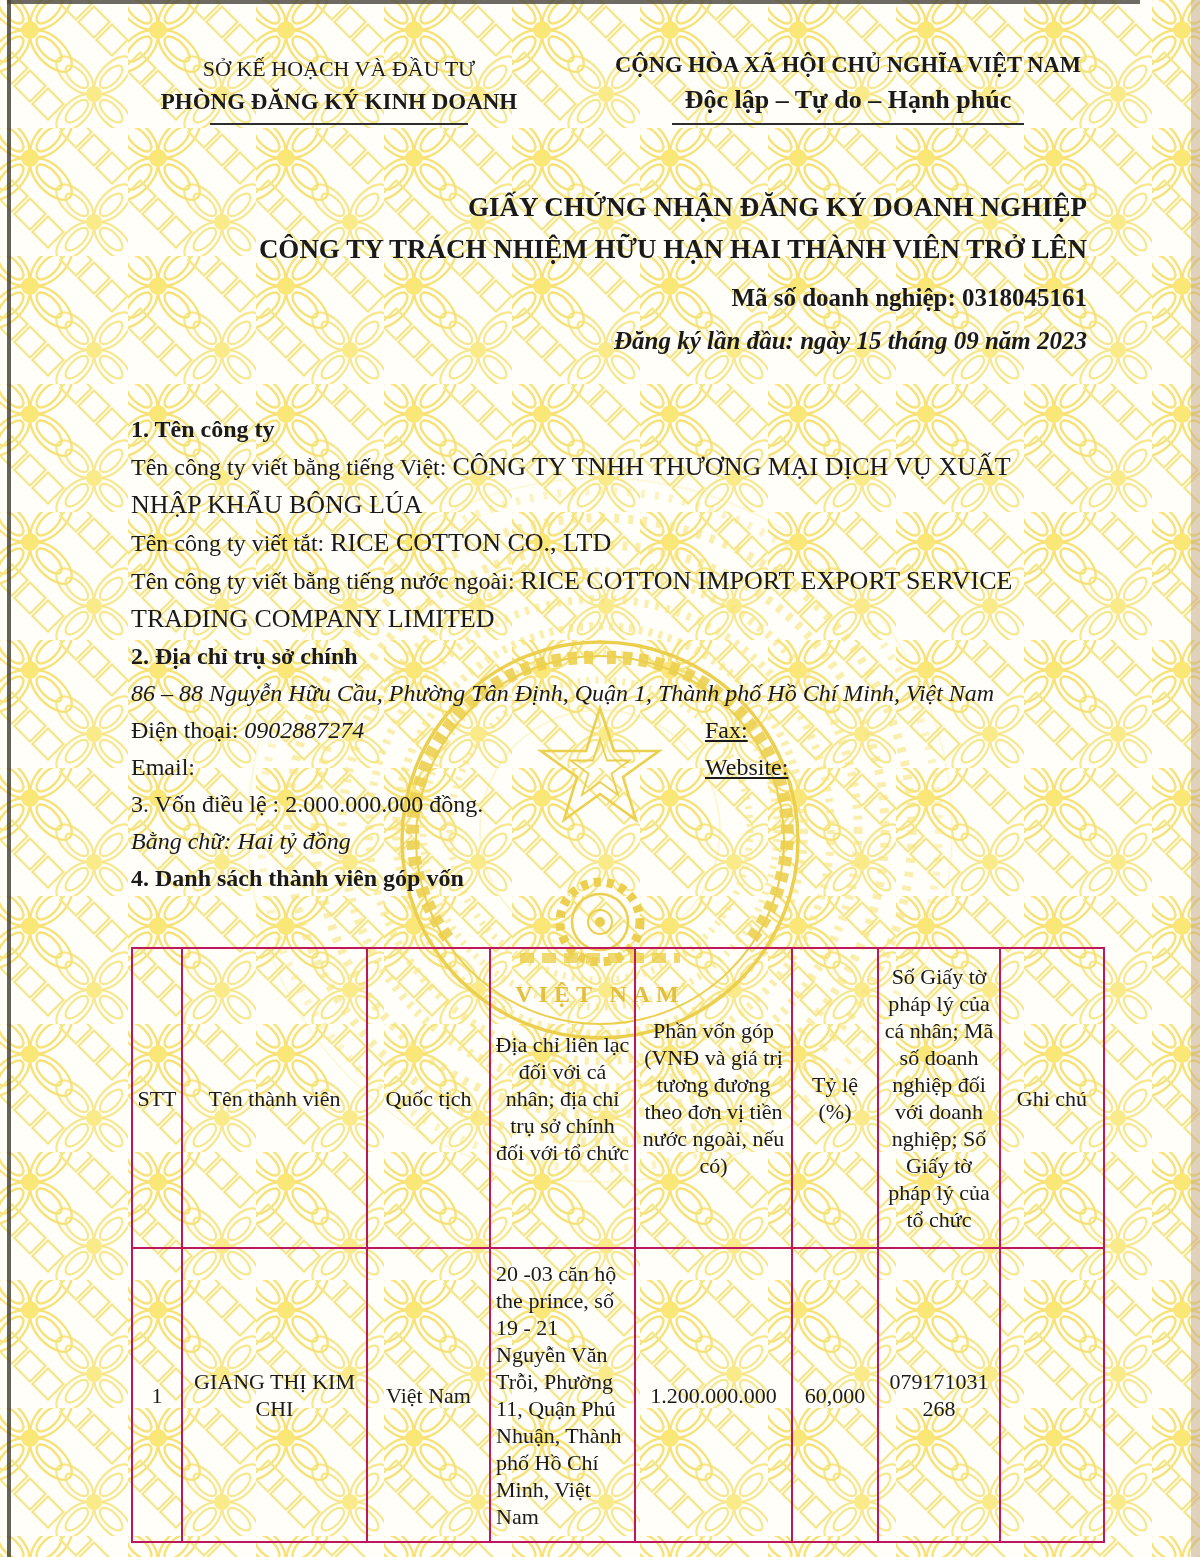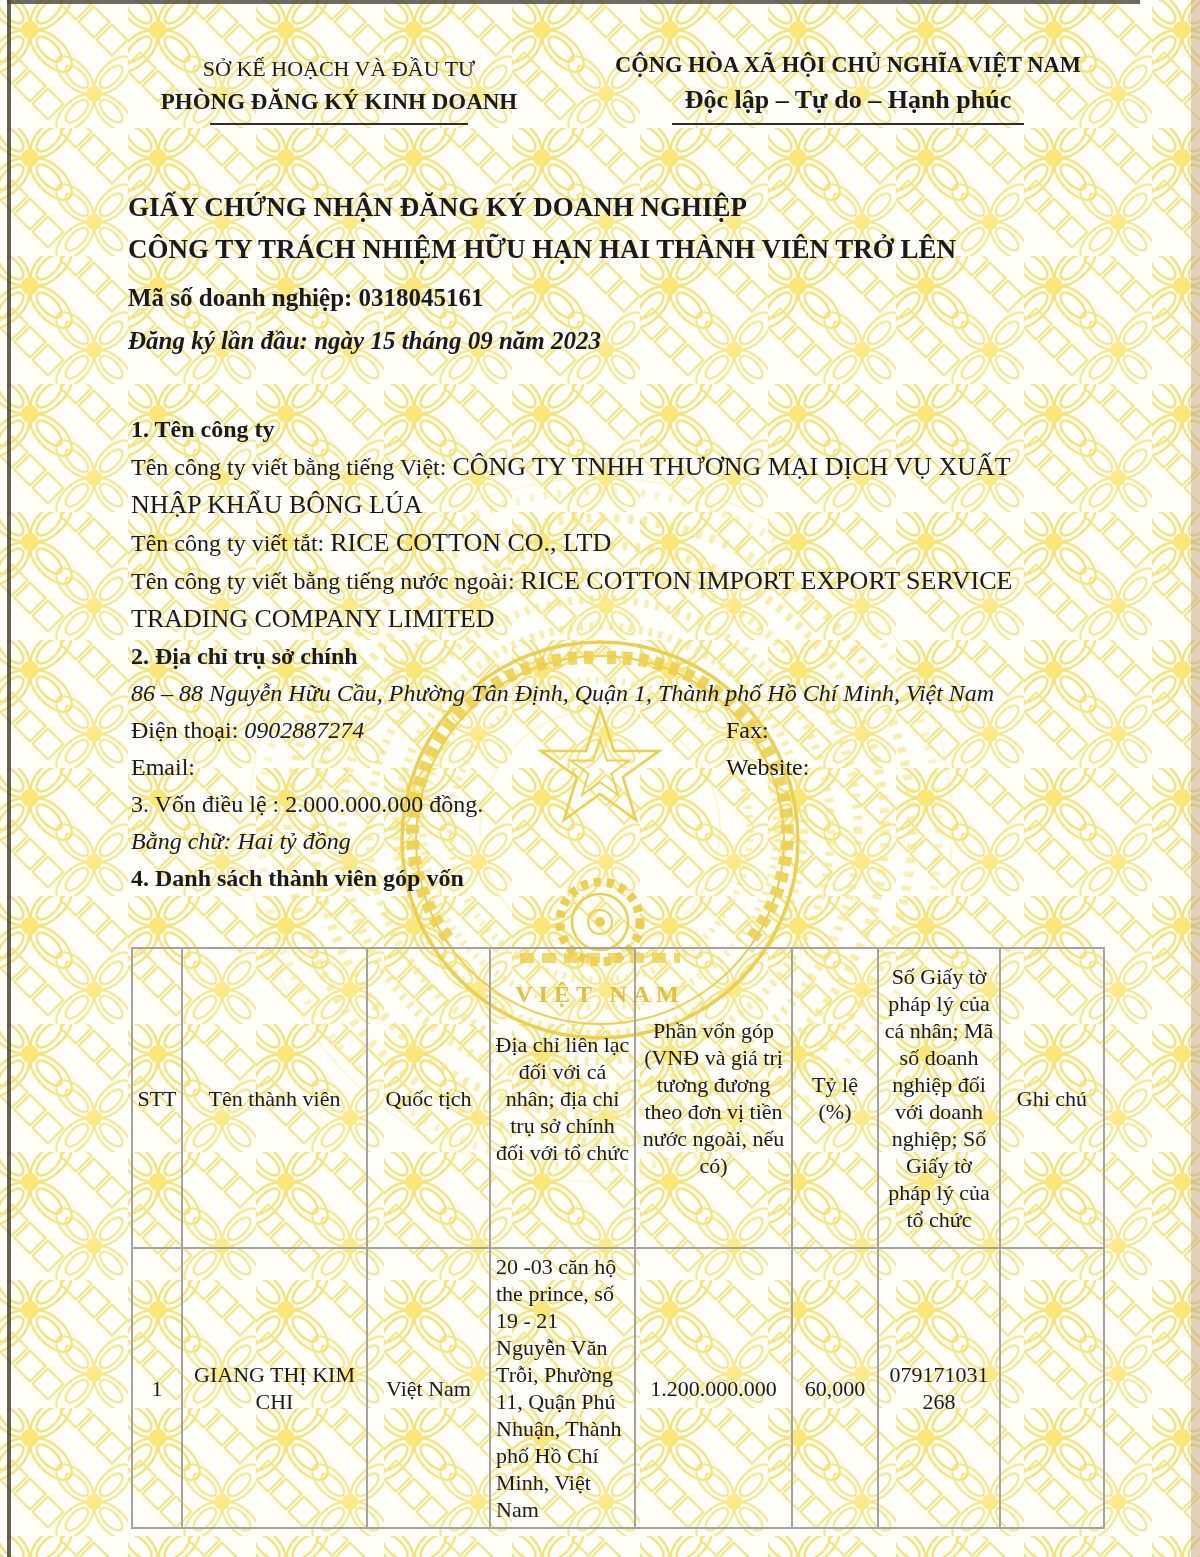--- a/index.html
+++ b/index.html
@@ -18,44 +18,44 @@
   .hdr-left{left:140px;top:52px;width:398px;text-align:center;font-size:22px;line-height:33px;}
   .hdr-left .l3{font-weight:bold;font-size:23px;}
   .hdr-right{left:598px;top:48px;width:500px;text-align:center;}
   .hdr-right .l1{font-weight:bold;font-size:22.5px;line-height:33px;}
   .hdr-right .l2{font-weight:bold;font-size:26px;line-height:37px;}
   .uline{height:0;border-bottom:2.5px solid #2e2e2e;margin:5px auto 0;}
   .u-left{width:258px;}
   .u-right{width:352px;}
 
   
-  .title-block{left:128px;top:186px;width:952px;text-align:left;}
+  .title-block{left:135px;top:186px;width:952px;text-align:right;}
   .title-line{display:block;font-weight:bold;font-size:27px;line-height:42px;}
   .code-line{display:block;font-weight:bold;font-size:25px;margin-top:14px;}
   .reg-line{display:block;font-weight:bold;font-style:italic;font-size:25px;margin-top:15px;}
 
   
   .body-text{left:131px;top:411px;width:954px;font-size:24px;line-height:37px;}
   .sec-heading{font-weight:bold;font-size:24px;margin:0;}
   .para{margin:0;}
   .company-name{font-size:26px;}
   .addr{font-style:italic;}
   .row{position:relative;}
-  .rcol{position:absolute;left:595px;top:0;}
+  .rcol{position:absolute;left:574px;top:0;text-decoration:underline;}
   .italic{font-style:italic;}
   .bold{font-weight:normal;}
 
   
   table.members{position:absolute;left:131px;top:947px;width:972px;border-collapse:collapse;
                 table-layout:fixed;font-size:22px;line-height:27px;}
-  .members th,.members td{border:2px solid #a3a3a3;font-weight:normal;padding:2px 4px;
+  .members th,.members td{border:2px solid #be185d;font-weight:normal;padding:2px 4px;
                 text-align:center;vertical-align:middle;background:transparent;}
   tr.head{height:300px;}
   tr.data{height:276px;}
-  td.addr-cell{text-align:left;vertical-align:top;padding:4px 5px;}
+  td.addr-cell{text-align:left;vertical-align:top;padding:11px 5px;}
 </style>
 </head>
 <body>
 
 <div class="page">
 
   <svg class="bg" viewBox="0 0 1200 1557" xmlns="http://www.w3.org/2000/svg" aria-hidden="true">
     <defs>
       <g id="fw" stroke="#f3da55" fill="none" stroke-width="2.4">
         <g transform="rotate(45)">

